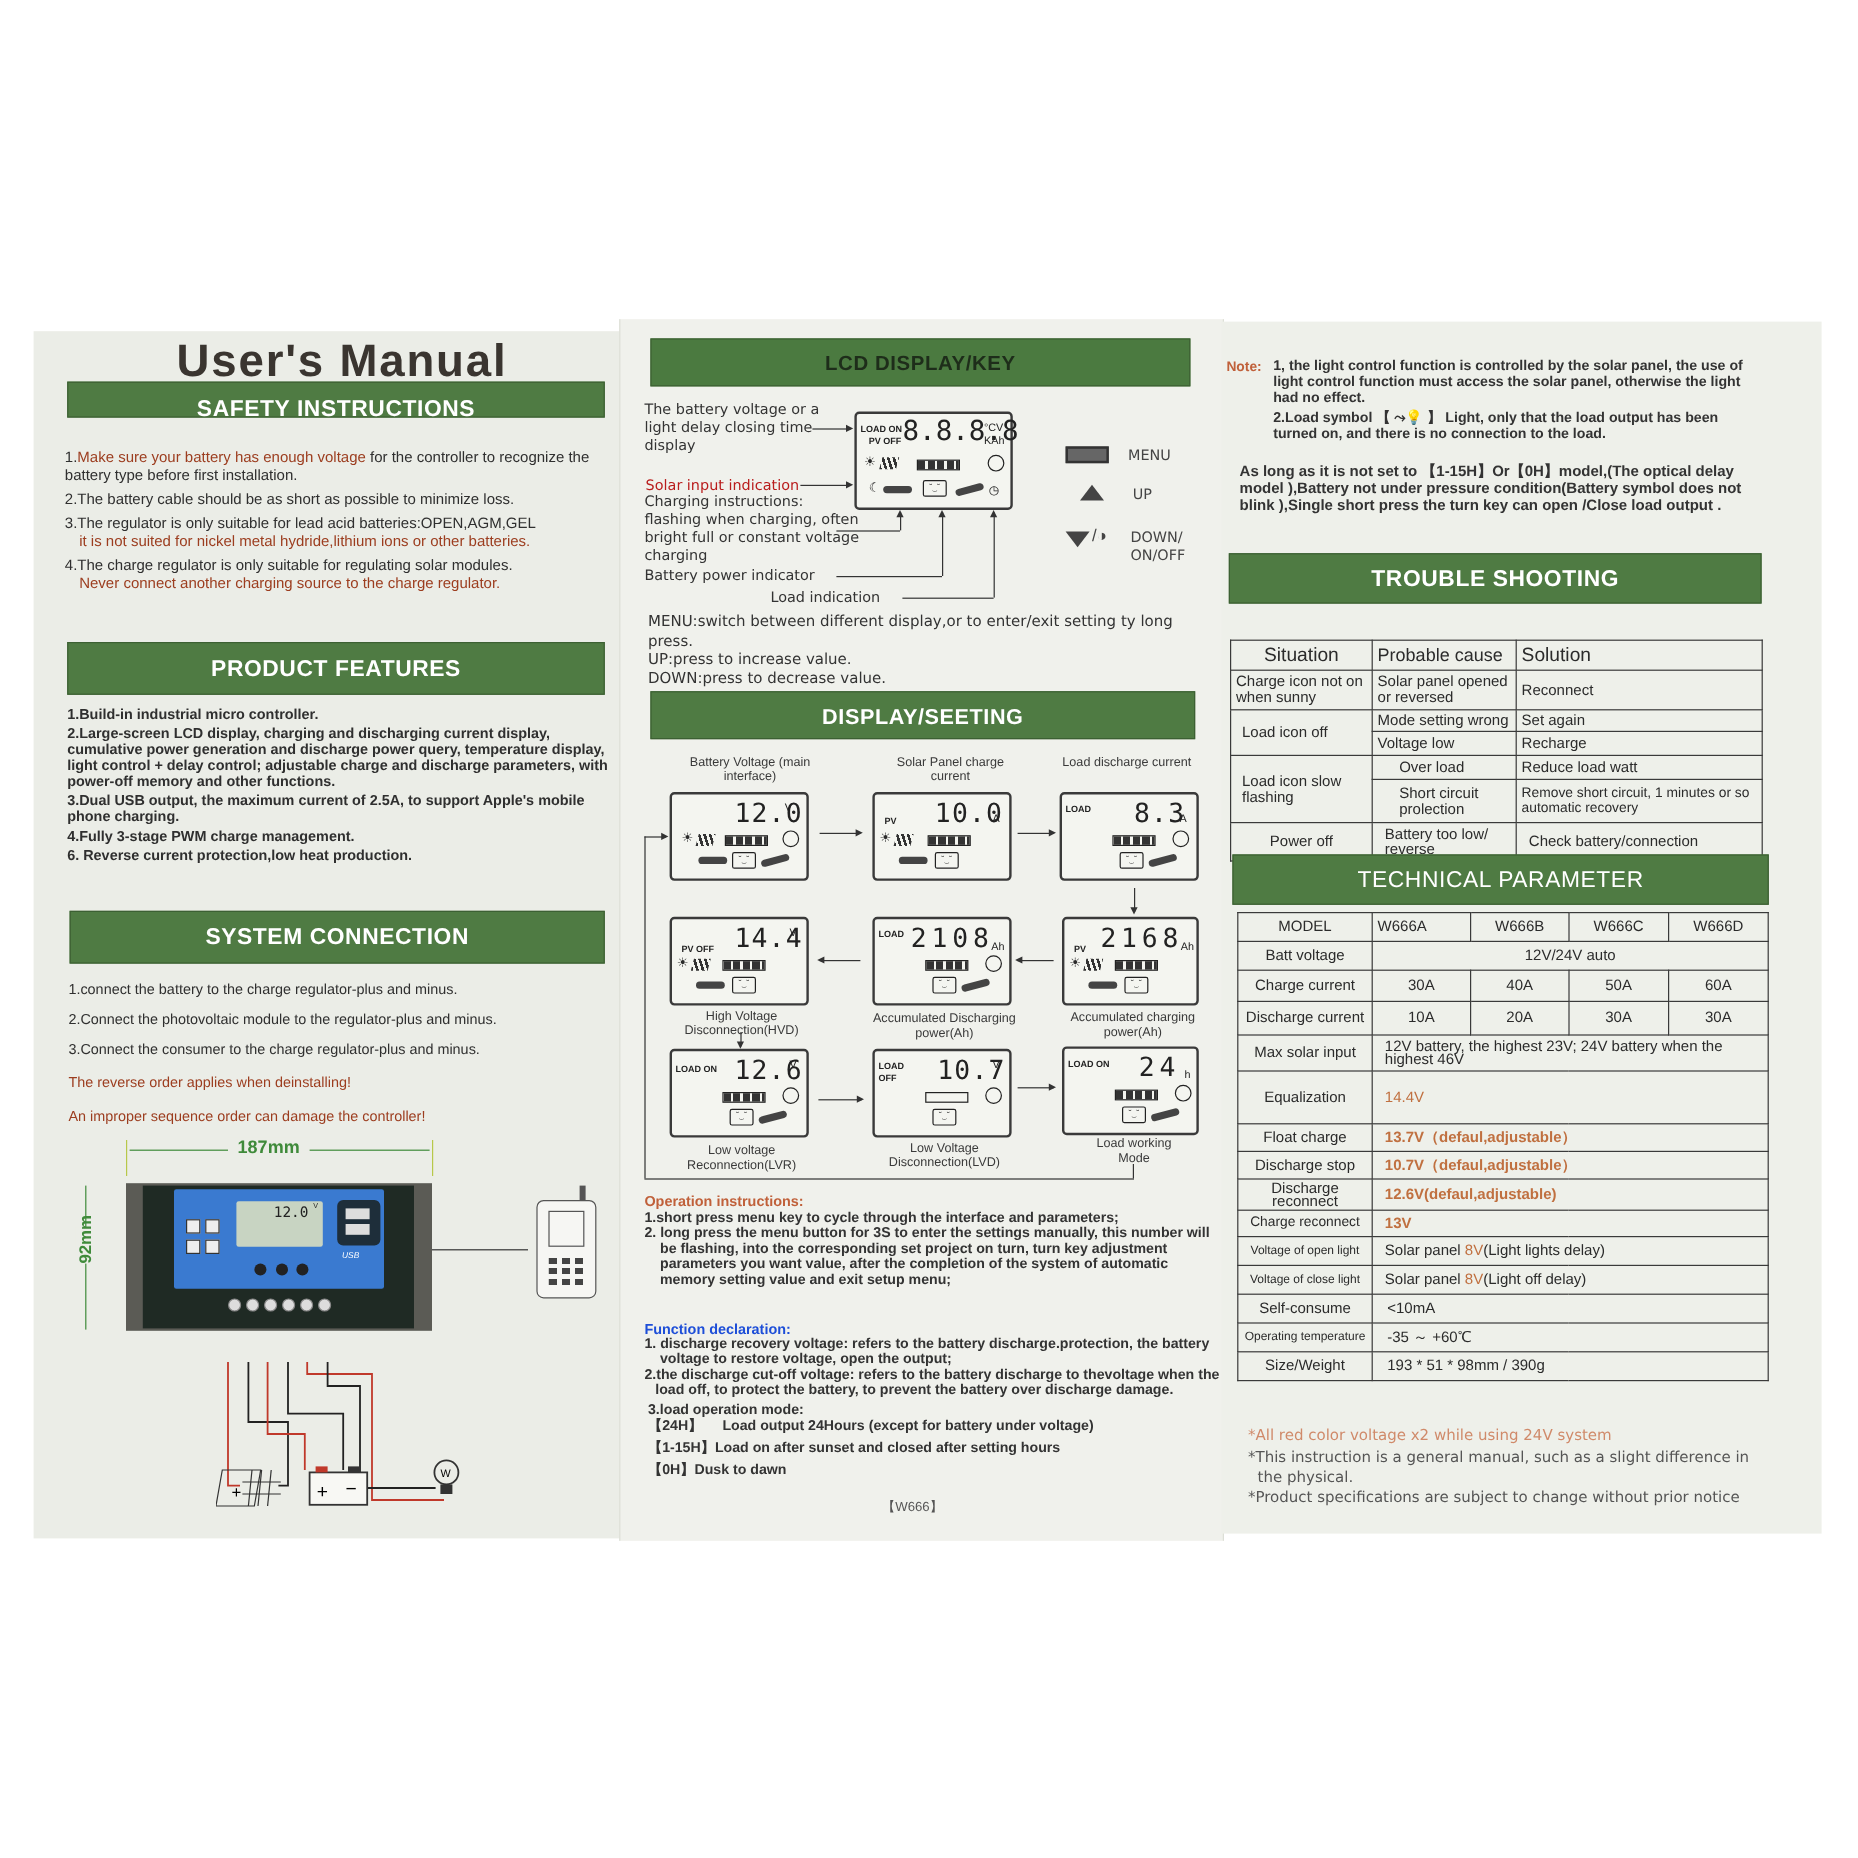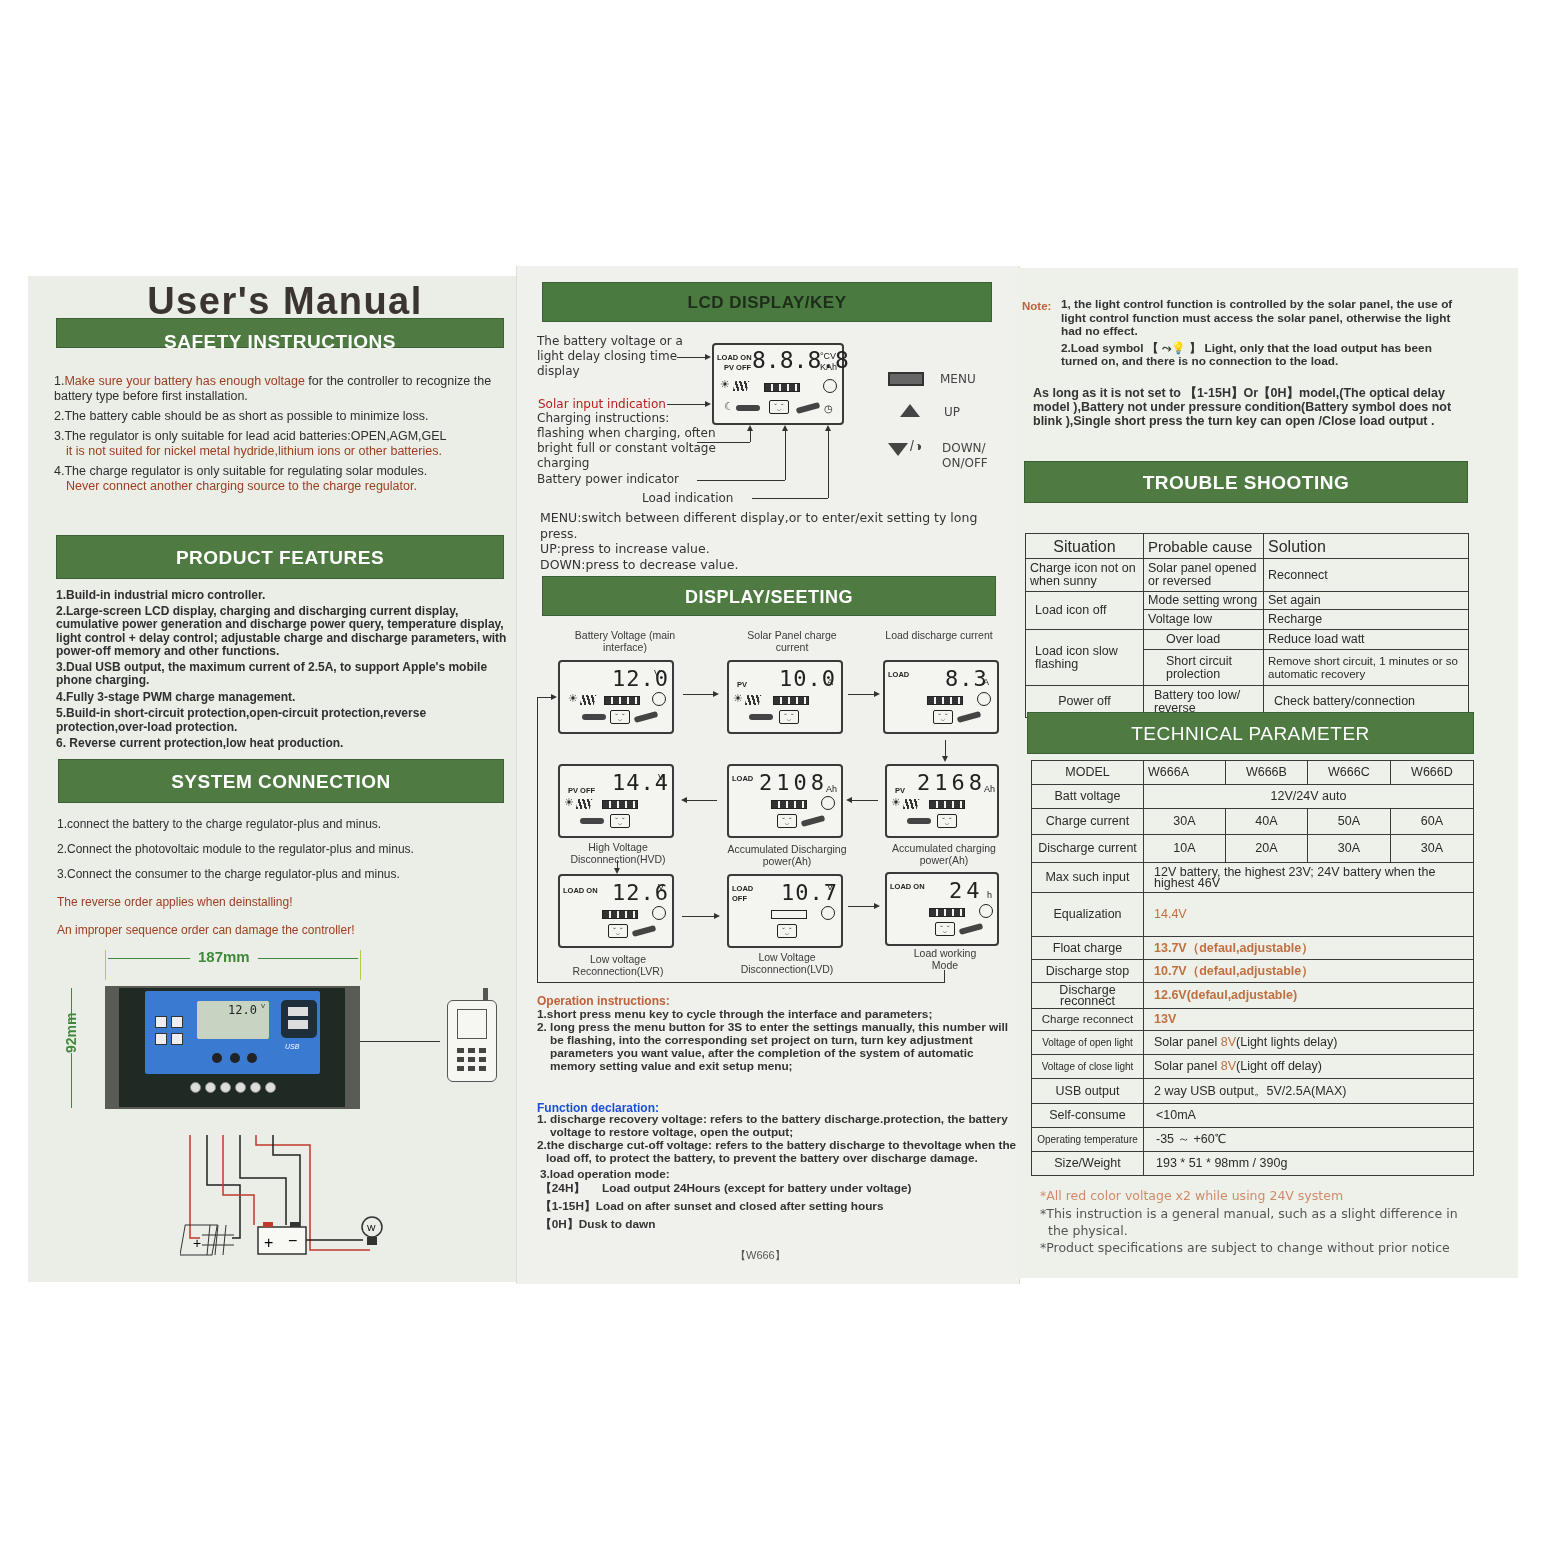--- a/index.html
+++ b/index.html
@@ -72,21 +72,20 @@
   </div>
 </div>
 
 <div class="green-bar" style="left:56px;top:535px;width:448px;height:44px;font-size:19px;line-height:44px;"><span>PRODUCT FEATURES</span></div>
 
 <div class="abs txt bold" style="left:56px;top:589px;width:455px;font-size:12px;line-height:13.5px;">
   <div style="margin-bottom:2px;">1.Build-in industrial micro controller.</div>
   <div style="margin-bottom:2px;">2.Large-screen LCD display, charging and discharging current display, cumulative power generation and discharge power query, temperature display, light control + delay control; adjustable charge and discharge parameters, with power-off memory and other functions.</div>
   <div style="margin-bottom:3px;">3.Dual USB output, the maximum current of 2.5A, to support Apple's mobile phone charging.</div>
   <div style="margin-bottom:3px;">4.Fully 3-stage PWM charge management.</div>
-  <div style="margin-bottom:3px;">5.Build-in short-circuit protection,open-circuit protection,reverse protection,over-load protection.</div>
   <div>6. Reverse current protection,low heat production.</div>
 </div>
 
 <div class="green-bar" style="left:58px;top:759px;width:446px;height:44px;font-size:19px;line-height:44px;"><span>SYSTEM CONNECTION</span></div>
 
 <div class="abs txt" style="left:57px;top:817px;width:455px;font-size:12px;">
   <div style="height:25px;">1.connect the battery to the charge regulator-plus and minus.</div>
   <div style="height:25px;">2.Connect the photovoltaic module to the regulator-plus and minus.</div>
   <div style="height:28px;">3.Connect the consumer to the charge regulator-plus and minus.</div>
   <div class="red" style="height:28px;">The reverse order applies when deinstalling!</div>
@@ -412,21 +411,21 @@
     <td style="text-align:center;">60A</td>
   </tr>
   <tr style="height:28px;">
     <td style="text-align:center;line-height:11px;">Discharge current</td>
     <td style="text-align:center;">10A</td>
     <td style="text-align:center;">20A</td>
     <td style="text-align:center;">30A</td>
     <td style="text-align:center;">30A</td>
   </tr>
   <tr style="height:30px;">
-    <td style="text-align:center;">Max such input</td>
+    <td style="text-align:center;">Max solar input</td>
     <td colspan="4" style="line-height:11px;padding-left:10px;">12V battery, the highest 23V; 24V battery when the highest 46V</td>
   </tr>
   <tr style="height:44px;">
     <td style="text-align:center;">Equalization</td>
     <td colspan="4" class="orange" style="padding-left:10px;">14.4V</td>
   </tr>
   <tr style="height:23px;">
     <td style="text-align:center;">Float charge</td>
     <td colspan="4" class="orange bold" style="padding-left:10px;">13.7V（defaul,adjustable）</td>
   </tr>
@@ -442,24 +441,20 @@
     <td style="text-align:center;font-size:11.5px;">Charge reconnect</td>
     <td colspan="4" class="orange bold" style="padding-left:10px;">13V</td>
   </tr>
   <tr style="height:24px;">
     <td style="text-align:center;font-size:10px;">Voltage of open light</td>
     <td colspan="4" style="padding-left:10px;"><span>Solar panel </span><span class="orange">8V</span><span>(Light lights delay)</span></td>
   </tr>
   <tr style="height:24px;">
     <td style="text-align:center;font-size:10px;">Voltage of close light</td>
     <td colspan="4" style="padding-left:10px;"><span>Solar panel </span><span class="orange">8V</span><span>(Light off delay)</span></td>
-  </tr>
-  <tr style="height:25px;">
-    <td style="text-align:center;">USB output</td>
-    <td colspan="4" style="padding-left:10px;">2 way USB output。5V/2.5A(MAX)</td>
   </tr>
   <tr style="height:24px;">
     <td style="text-align:center;">Self-consume</td>
     <td colspan="4" style="padding-left:12px;">&lt;10mA</td>
   </tr>
   <tr style="height:24px;">
     <td style="text-align:center;font-size:10px;">Operating temperature</td>
     <td colspan="4" style="padding-left:12px;">-35 ～ +60℃</td>
   </tr>
   <tr style="height:24px;">

